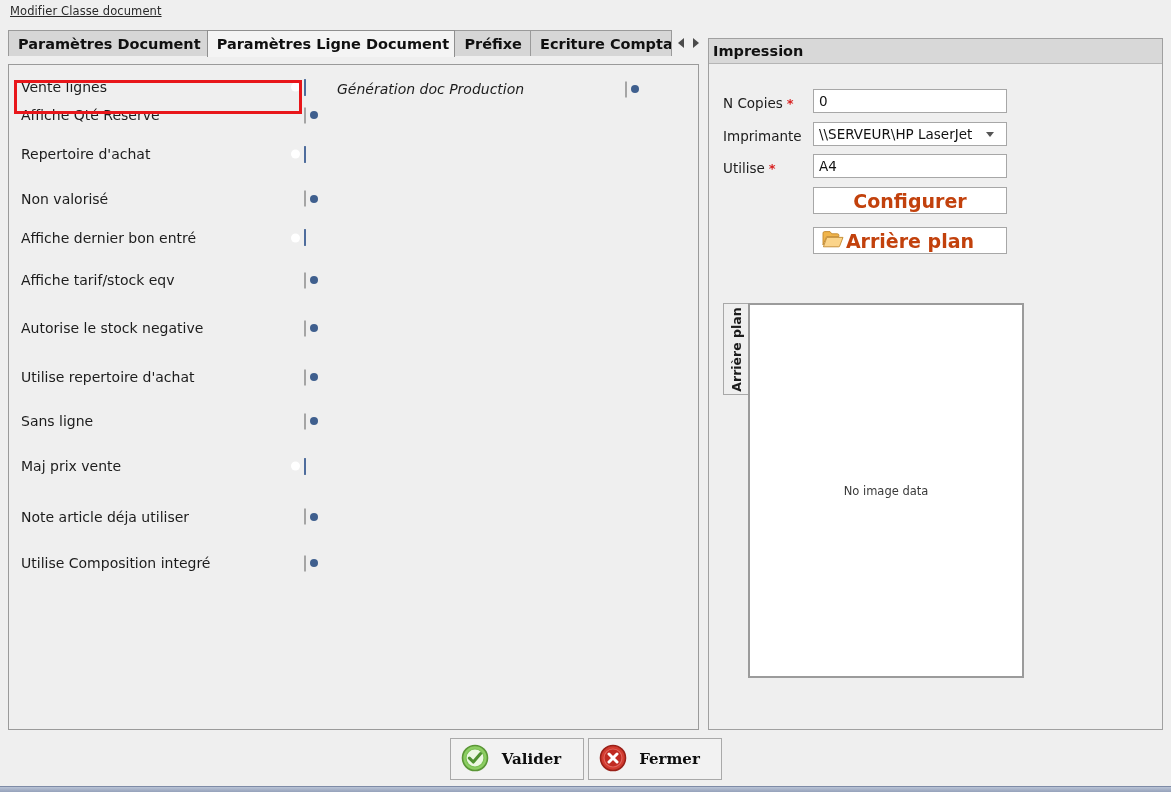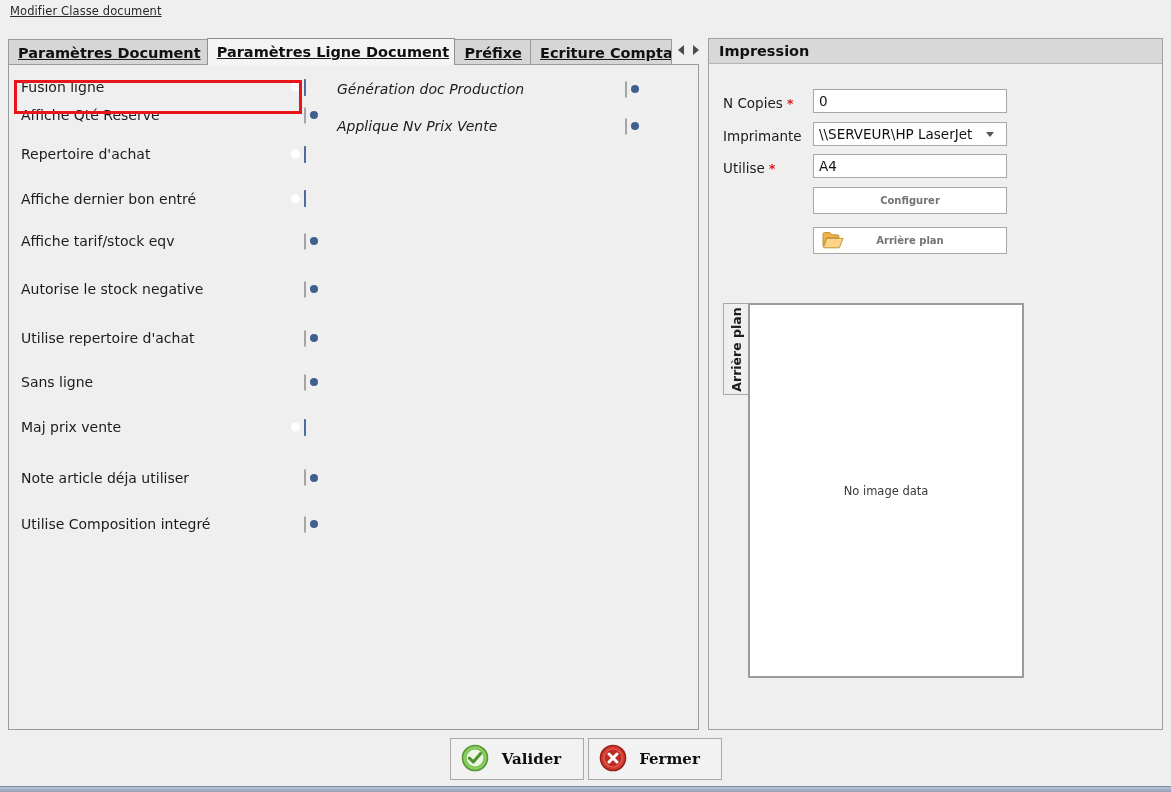--- a/index.html
+++ b/index.html
@@ -22,25 +22,23 @@
     left: 10px; top: 4px;
     font-size: 11.5px;
     color: #2a2a2a;
     letter-spacing: .1px;
     text-decoration: underline;
   }
 
   
   .tabstrip {
     position: absolute;
-    left: 8px; top: 38px;
+    left: 8px; top: 30px;
     width: 691px; height: 27px;
     display: flex;
-    align-items: flex-end;
-    text-decoration: underline;
   }
   .tab {
     height: 26px;
     box-sizing: border-box;
     padding: 0 9px;
     display: flex; align-items: center;
     font-weight: bold;
     font-size: 14.5px;
     font-family: "DejaVu Sans", "Liberation Sans", sans-serif;
     color: #101010;
@@ -157,21 +155,21 @@
     width: 455px; height: 692px;
     box-sizing: border-box;
     background: #efefef;
     border: 1px solid #a0a0a0;
   }
   .imp-header {
     height: 24px;
     background: #d8d8d8;
     border-bottom: 1px solid #b5b5b5;
     display: flex; align-items: center;
-    padding-left: 10px;
+    padding-left: 4px;
     font-weight: bold;
     font-size: 14.5px;
     color: #111;
   }
   .imp-body { position: relative; padding: 0; }
 
   .field-row {
     position: absolute;
     display: flex;
     align-items: center;
@@ -213,22 +211,22 @@
     border-right: 4px solid transparent;
     border-top: 5px solid #555;
   }
   .btn-flat {
     box-sizing: border-box;
     height: 27px;
     background: #ffffff;
     border: 1px solid #a7a7a7;
     display: flex; align-items: center; justify-content: center;
     font-weight: bold;
-    font-size: 10px;
-    color: #737373;
+    font-size: 19px;
+    color: #c2410c;
     cursor: pointer;
     position: relative;
   }
   .btn-flat .folder {
     position: absolute;
     left: 8px; top: 50%;
     transform: translateY(-50%);
   }
 
   
@@ -327,40 +325,46 @@
     <span class="arrow left"></span>
     <span class="arrow right"></span>
   </div>
 </div>
 
 <div class="tabpage">
 
   <div class="col-left">
 
     <div class="row">
-      <span class="lbl">Fusion ligne</span>
+      <span class="lbl">Vente lignes</span>
       <span class="sw-wrap">
         <span class="sw on"><span class="knob"></span></span>
       </span>
     </div>
 
     <div class="row">
       <span class="lbl">Affiche Qté Reserve</span>
       <span class="sw-wrap">
         <span class="sw off"><span class="knob"></span></span>
       </span>
     </div>
 
     <div class="row" style="height:50px">
       <span class="lbl">Repertoire d'achat</span>
       <span class="sw-wrap">
         <span class="sw on"><span class="knob"></span></span>
       </span>
     </div>
 
+    <div class="row" style="height:39px">
+      <span class="lbl">Non valorisé</span>
+      <span class="sw-wrap">
+        <span class="sw off"><span class="knob"></span></span>
+      </span>
+    </div>
 
     <div class="row" style="height:39px">
       <span class="lbl">Affiche dernier bon entré</span>
       <span class="sw-wrap">
         <span class="sw on"><span class="knob"></span></span>
       </span>
     </div>
 
     <div class="row" style="height:46px">
       <span class="lbl">Affiche tarif/stock eqv</span>
@@ -410,26 +414,20 @@
       <span class="sw-wrap" style="padding-left:4px">
         <span class="sw off small"><span class="knob"></span></span>
       </span>
     </div>
 
   </div>
 
   <div class="col-mid">
     <div class="row" style="height:28px">
       <span class="lbl">Génération doc Production</span>
-      <span class="sw-wrap">
-        <span class="sw off"><span class="knob"></span></span>
-      </span>
-    </div>
-    <div class="row" style="height:46px">
-      <span class="lbl">Applique Nv Prix Vente</span>
       <span class="sw-wrap">
         <span class="sw off"><span class="knob"></span></span>
       </span>
     </div>
   </div>
 
 </div>
 
 <div class="highlight-box"></div>
 

